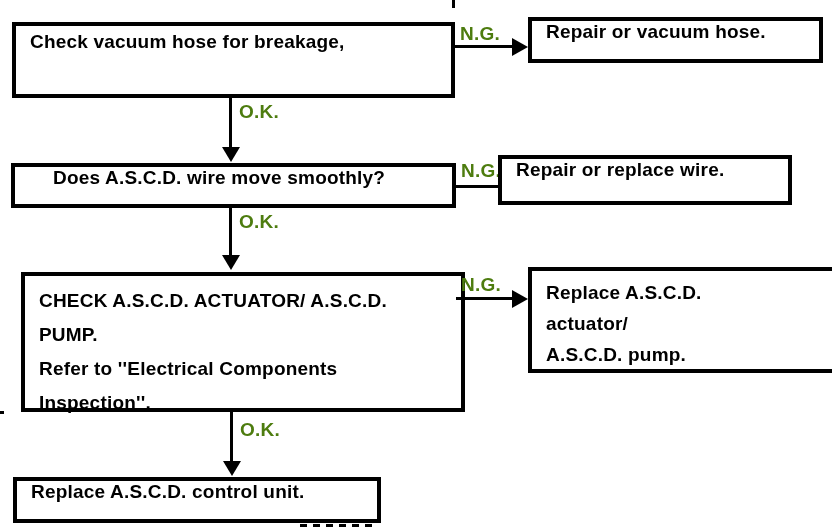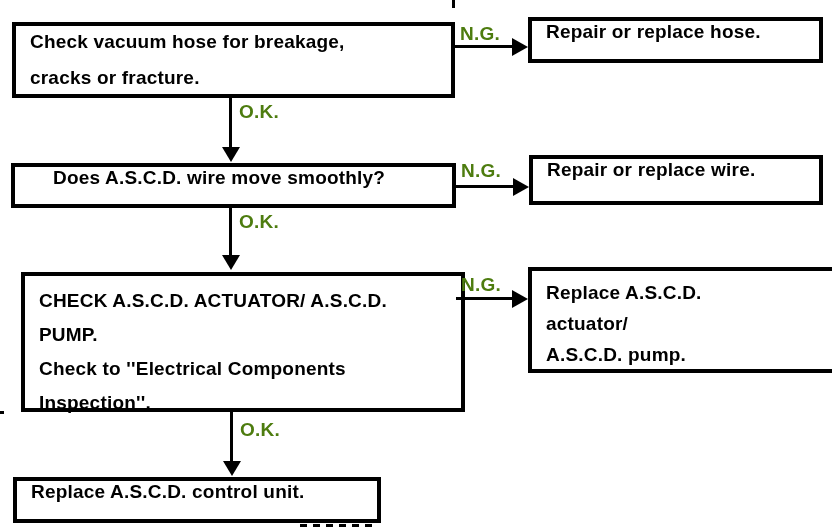--- a/index.html
+++ b/index.html
@@ -42,55 +42,54 @@
     background:repeating-linear-gradient(90deg,#000 0 7px,transparent 7px 13px);
   }
 </style>
 </head>
 <body>
 
 <div id="stage">
 
   <div class="box step1 vcenter pad-left" style="left:12px;top:22px;width:443px;height:76px;">
     <div class="line">Check vacuum hose for breakage,</div>
-    <div class="line">cracks or fracture.</div>
   </div>
 
   <div class="edge-label" style="left:460px;top:23px;">N.G.</div>
   <div class="hline" style="left:455px;top:45px;width:60px;"></div>
   <div class="tri-right" style="left:512px;top:38px;"></div>
 
   <div class="box vcenter pad-left" style="left:528px;top:17px;width:295px;height:46px;">
-    <div class="line">Repair or replace hose.</div>
+    <div class="line">Repair or vacuum hose.</div>
   </div>
 
   <div class="vline" style="left:229px;top:98px;height:50px;"></div>
   <div class="edge-label" style="left:239px;top:101px;">O.K.</div>
   <div class="tri-down" style="left:222px;top:147px;"></div>
 
   <div class="box vcenter pad-left" style="left:11px;top:163px;width:445px;height:45px;padding-left:38px;">
     <div class="line">Does A.S.C.D. wire move smoothly?</div>
   </div>
 
   <div class="edge-label" style="left:461px;top:160px;">N.G.</div>
   <div class="hline" style="left:456px;top:185px;width:58px;"></div>
   <div class="tri-right" style="left:513px;top:178px;"></div>
 
-  <div class="box vcenter pad-left" style="left:529px;top:155px;width:294px;height:50px;">
+  <div class="box vcenter pad-left" style="left:498px;top:155px;width:294px;height:50px;">
     <div class="line">Repair or replace wire.</div>
   </div>
 
   <div class="vline" style="left:229px;top:208px;height:48px;"></div>
   <div class="edge-label" style="left:239px;top:211px;">O.K.</div>
   <div class="tri-down" style="left:222px;top:255px;"></div>
 
   <div class="box step3" style="left:12px;top:272px;width:444px;height:140px;">
     <div class="line">CHECK A.S.C.D. ACTUATOR/ A.S.C.D.</div>
     <div class="line">PUMP.</div>
-    <div class="line">Check to ''Electrical Components</div>
+    <div class="line">Refer to ''Electrical Components</div>
     <div class="line">Inspection''.</div>
   </div>
 
   <div class="edge-label" style="left:461px;top:274px;">N.G.</div>
   <div class="hline" style="left:456px;top:297px;width:58px;"></div>
   <div class="tri-right" style="left:512px;top:290px;"></div>
 
   <div class="box result3" style="left:528px;top:267px;width:347px;height:106px;">
     <div class="line">Replace A.S.C.D.</div>
     <div class="line">actuator/</div>

